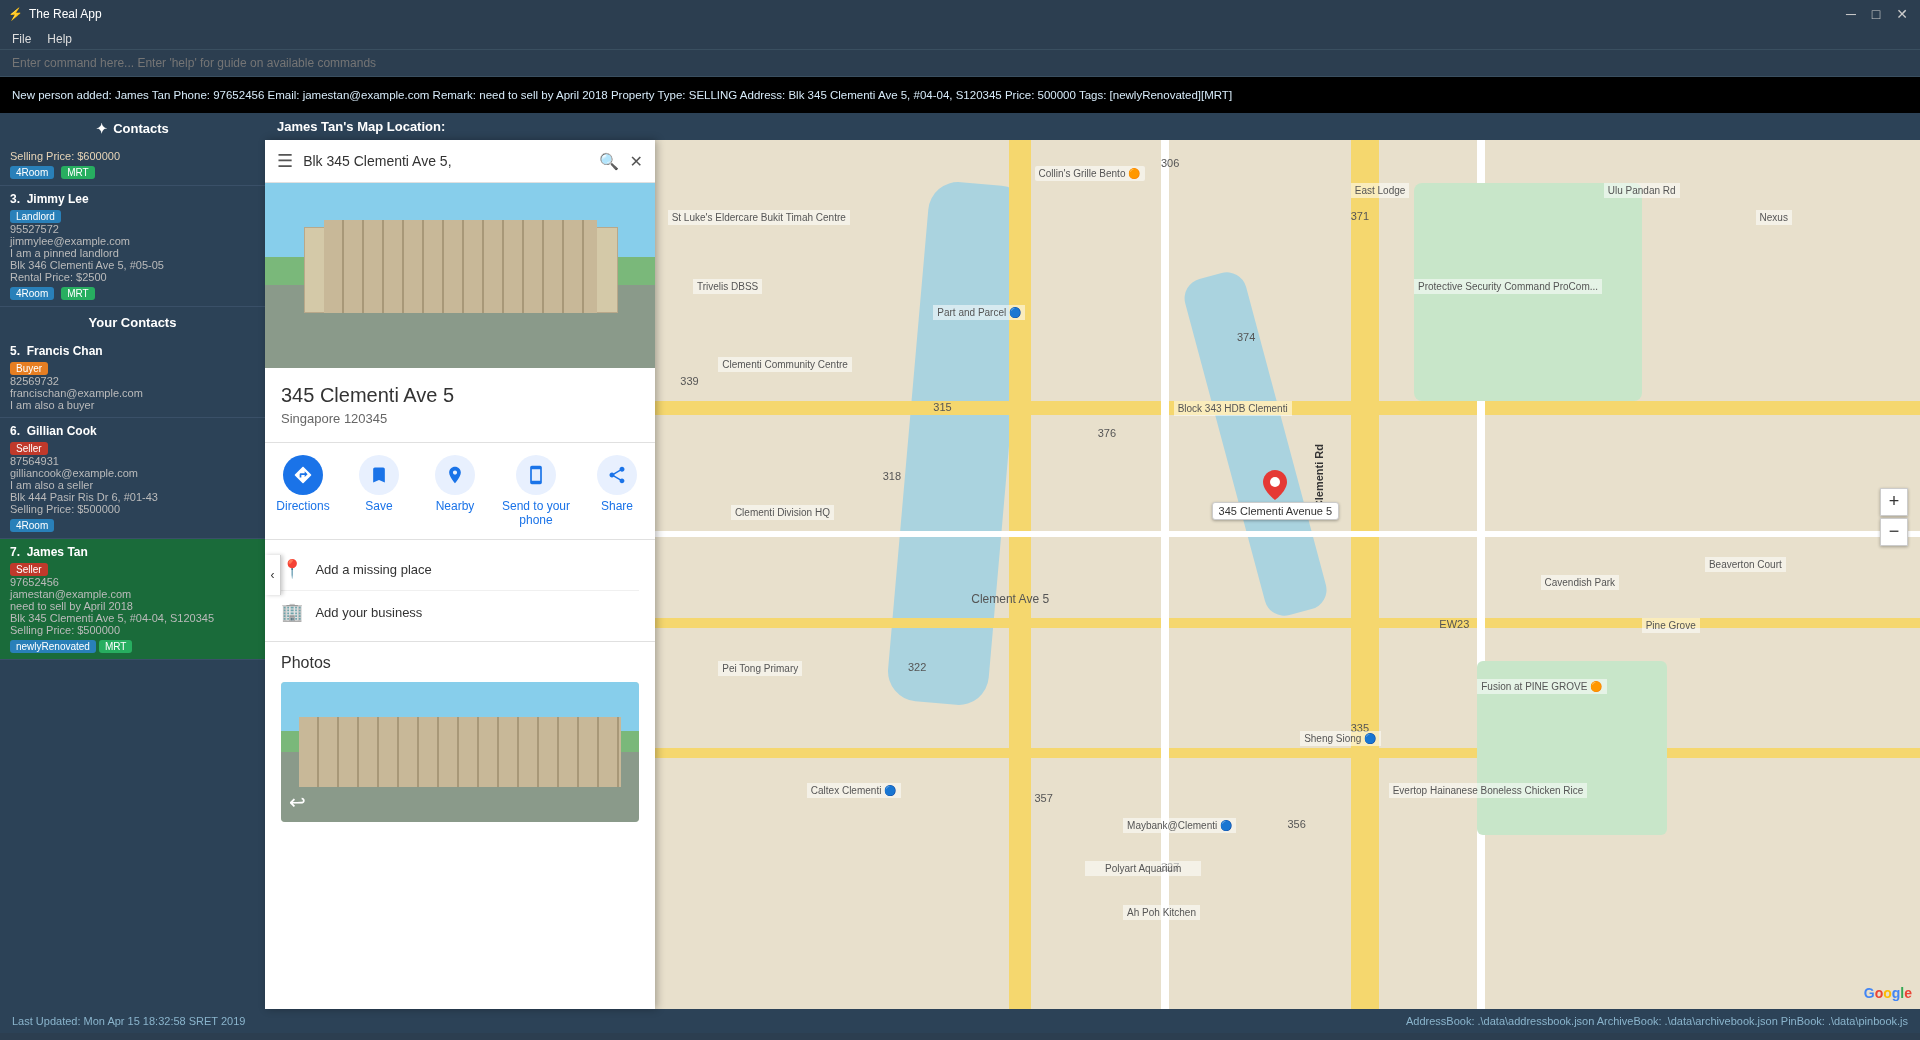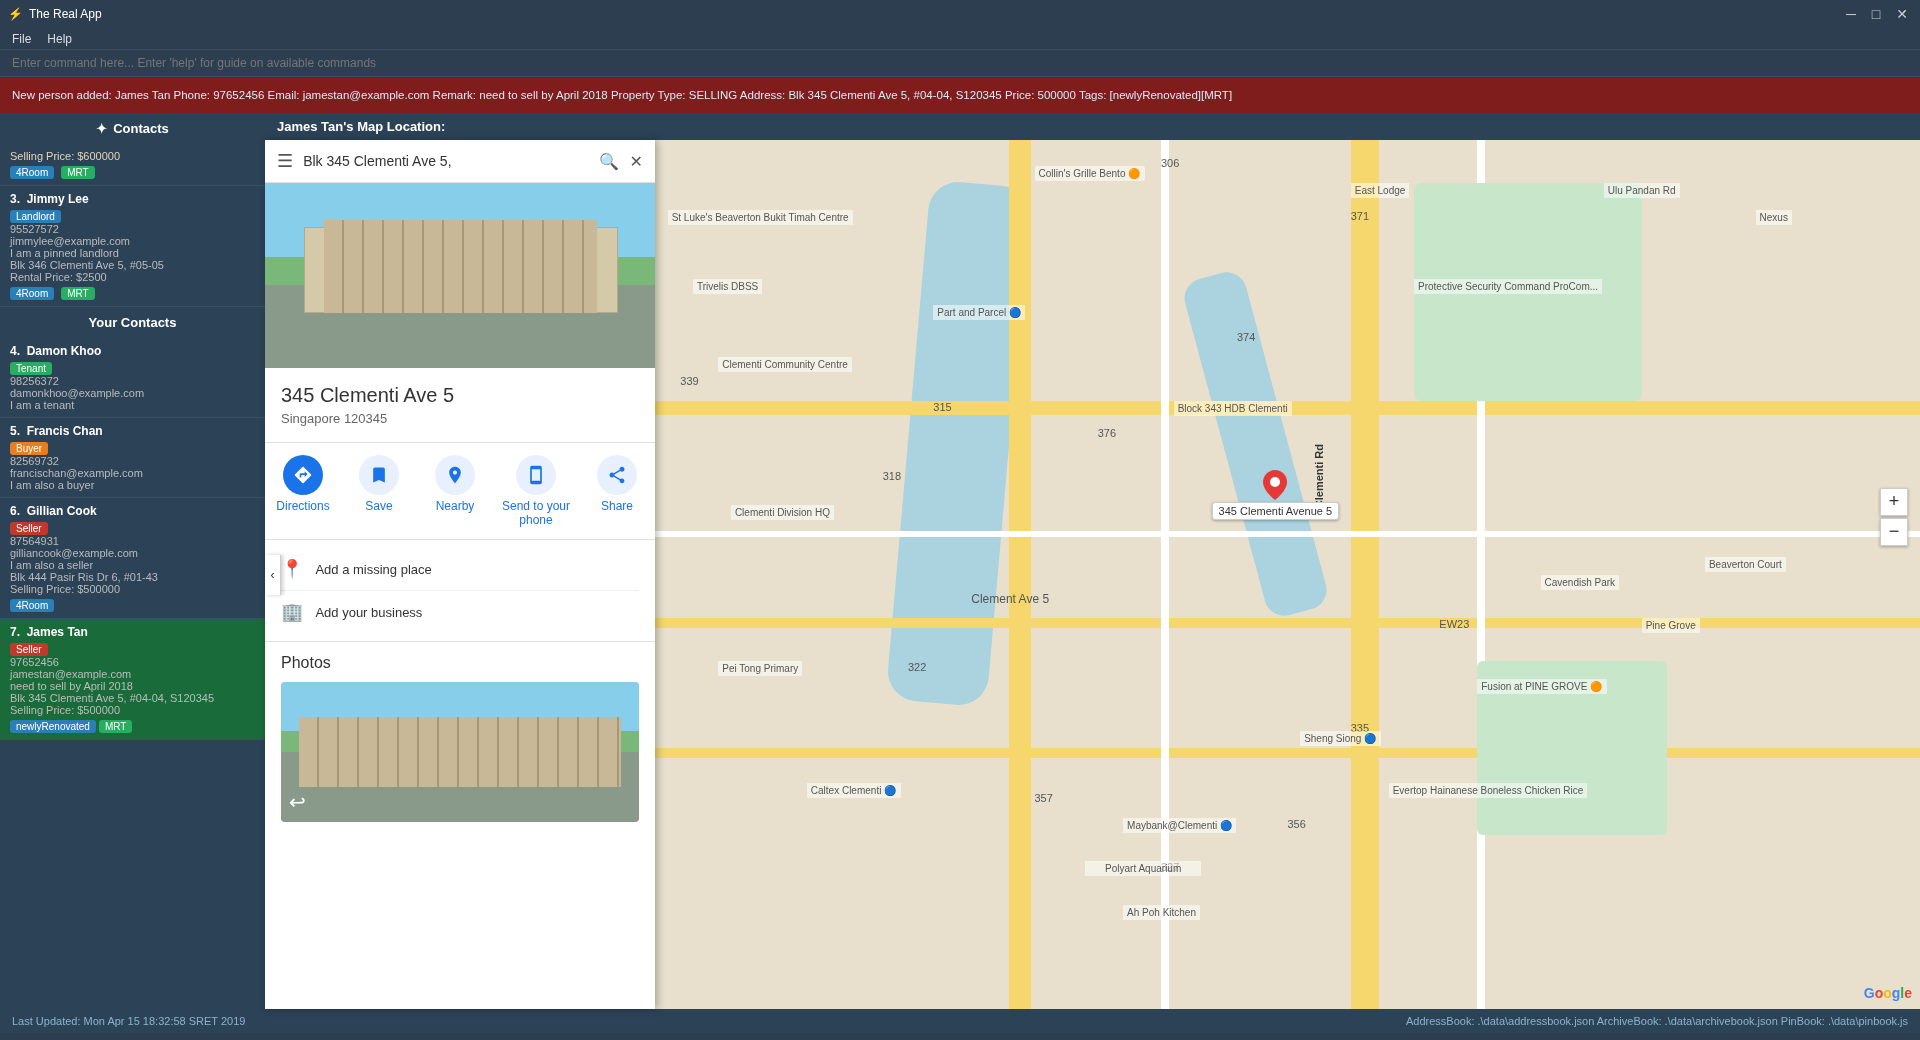--- a/index.html
+++ b/index.html
@@ -41,21 +41,21 @@
       background: transparent;
       border: none;
       outline: none;
       color: #aaa;
       font-size: 12px;
       width: 100%;
     }
 
     
     #notification-bar {
-      background: #7f1d1d;
+      background: #000000;
       color: #d6eaf8;
       padding: 12px 12px;
       font-size: 11.5px;
       min-height: 36px;
       display: flex;
       align-items: center;
     }
 
     
     #main-content {
@@ -488,27 +488,20 @@
       <div style="display:flex;gap:4px;flex-wrap:wrap;margin-top:2px;">
         <span class="badge badge-tag-blue">4Room</span>
         <span class="badge badge-tag-green">MRT</span>
       </div>
     </div>
 
     <div class="section-header">
       <span>Your Contacts</span>
     </div>
 
-    <div class="contact-item">
-      <div class="contact-name">4. &nbsp;Damon Khoo</div>
-      <span class="badge badge-tenant">Tenant</span>
-      <div class="contact-phone">98256372</div>
-      <div class="contact-email">damonkhoo@example.com</div>
-      <div class="contact-remark">I am a tenant</div>
-    </div>
 
     <div class="contact-item">
       <div class="contact-name">5. &nbsp;Francis Chan</div>
       <span class="badge badge-buyer">Buyer</span>
       <div class="contact-phone">82569732</div>
       <div class="contact-email">francischan@example.com</div>
       <div class="contact-remark">I am also a buyer</div>
     </div>
 
     <div class="contact-item">
@@ -666,21 +659,21 @@
           <div class="map-label" style="top:67%;left:55%;">335</div>
           <div class="map-label" style="top:75%;left:30%;">357</div>
           <div class="map-label" style="top:78%;left:50%;">356</div>
           <div class="map-label" style="top:83%;left:40%;">327</div>
           <div class="map-label" style="top:55%;left:62%;">EW23</div>
 
           <div class="map-label-bold" style="top:35%;left:52%;writing-mode:vertical-lr;transform:rotate(180deg);font-size:11px;">Clementi Rd</div>
           <div class="map-label" style="top:52%;left:25%;font-size:12px;">Clement Ave 5</div>
 
           <div class="map-label" style="top:3%;left:30%;background:#fff8;padding:2px 4px;border-radius:2px;font-size:10px;">Collin's Grille Bento 🟠</div>
-          <div class="map-label" style="top:8%;left:1%;font-size:10px;background:#fff8;padding:2px 4px;">St Luke's Beaverton Bukit Timah Centre</div>
+          <div class="map-label" style="top:8%;left:1%;font-size:10px;background:#fff8;padding:2px 4px;">St Luke's Eldercare Bukit Timah Centre</div>
           <div class="map-label" style="top:5%;left:55%;font-size:10px;background:#fff8;padding:2px 4px;">East Lodge</div>
           <div class="map-label" style="top:16%;left:60%;font-size:10px;background:#fff8;padding:2px 4px;">Protective Security Command ProCom...</div>
           <div class="map-label" style="top:16%;left:3%;font-size:10px;background:#fff8;padding:2px 4px;">Trivelis DBSS</div>
           <div class="map-label" style="top:19%;left:22%;font-size:10px;background:#fff8;padding:2px 4px;">Part and Parcel 🔵</div>
           <div class="map-label" style="top:25%;left:5%;font-size:10px;background:#fff8;padding:2px 4px;">Clementi Community Centre</div>
           <div class="map-label" style="top:30%;left:41%;font-size:10px;background:#fff8;padding:2px 4px;">Block 343 HDB Clementi</div>
           <div class="map-label" style="top:42%;left:6%;font-size:10px;background:#fff8;padding:2px 4px;">Clementi Division HQ</div>
           <div class="map-label" style="top:60%;left:5%;font-size:10px;background:#fff8;padding:2px 4px;">Pei Tong Primary</div>
           <div class="map-label" style="top:68%;left:51%;font-size:10px;background:#fff8;padding:2px 4px;">Sheng Siong 🔵</div>
           <div class="map-label" style="top:74%;left:12%;font-size:10px;background:#fff8;padding:2px 4px;">Caltex Clementi 🔵</div>

